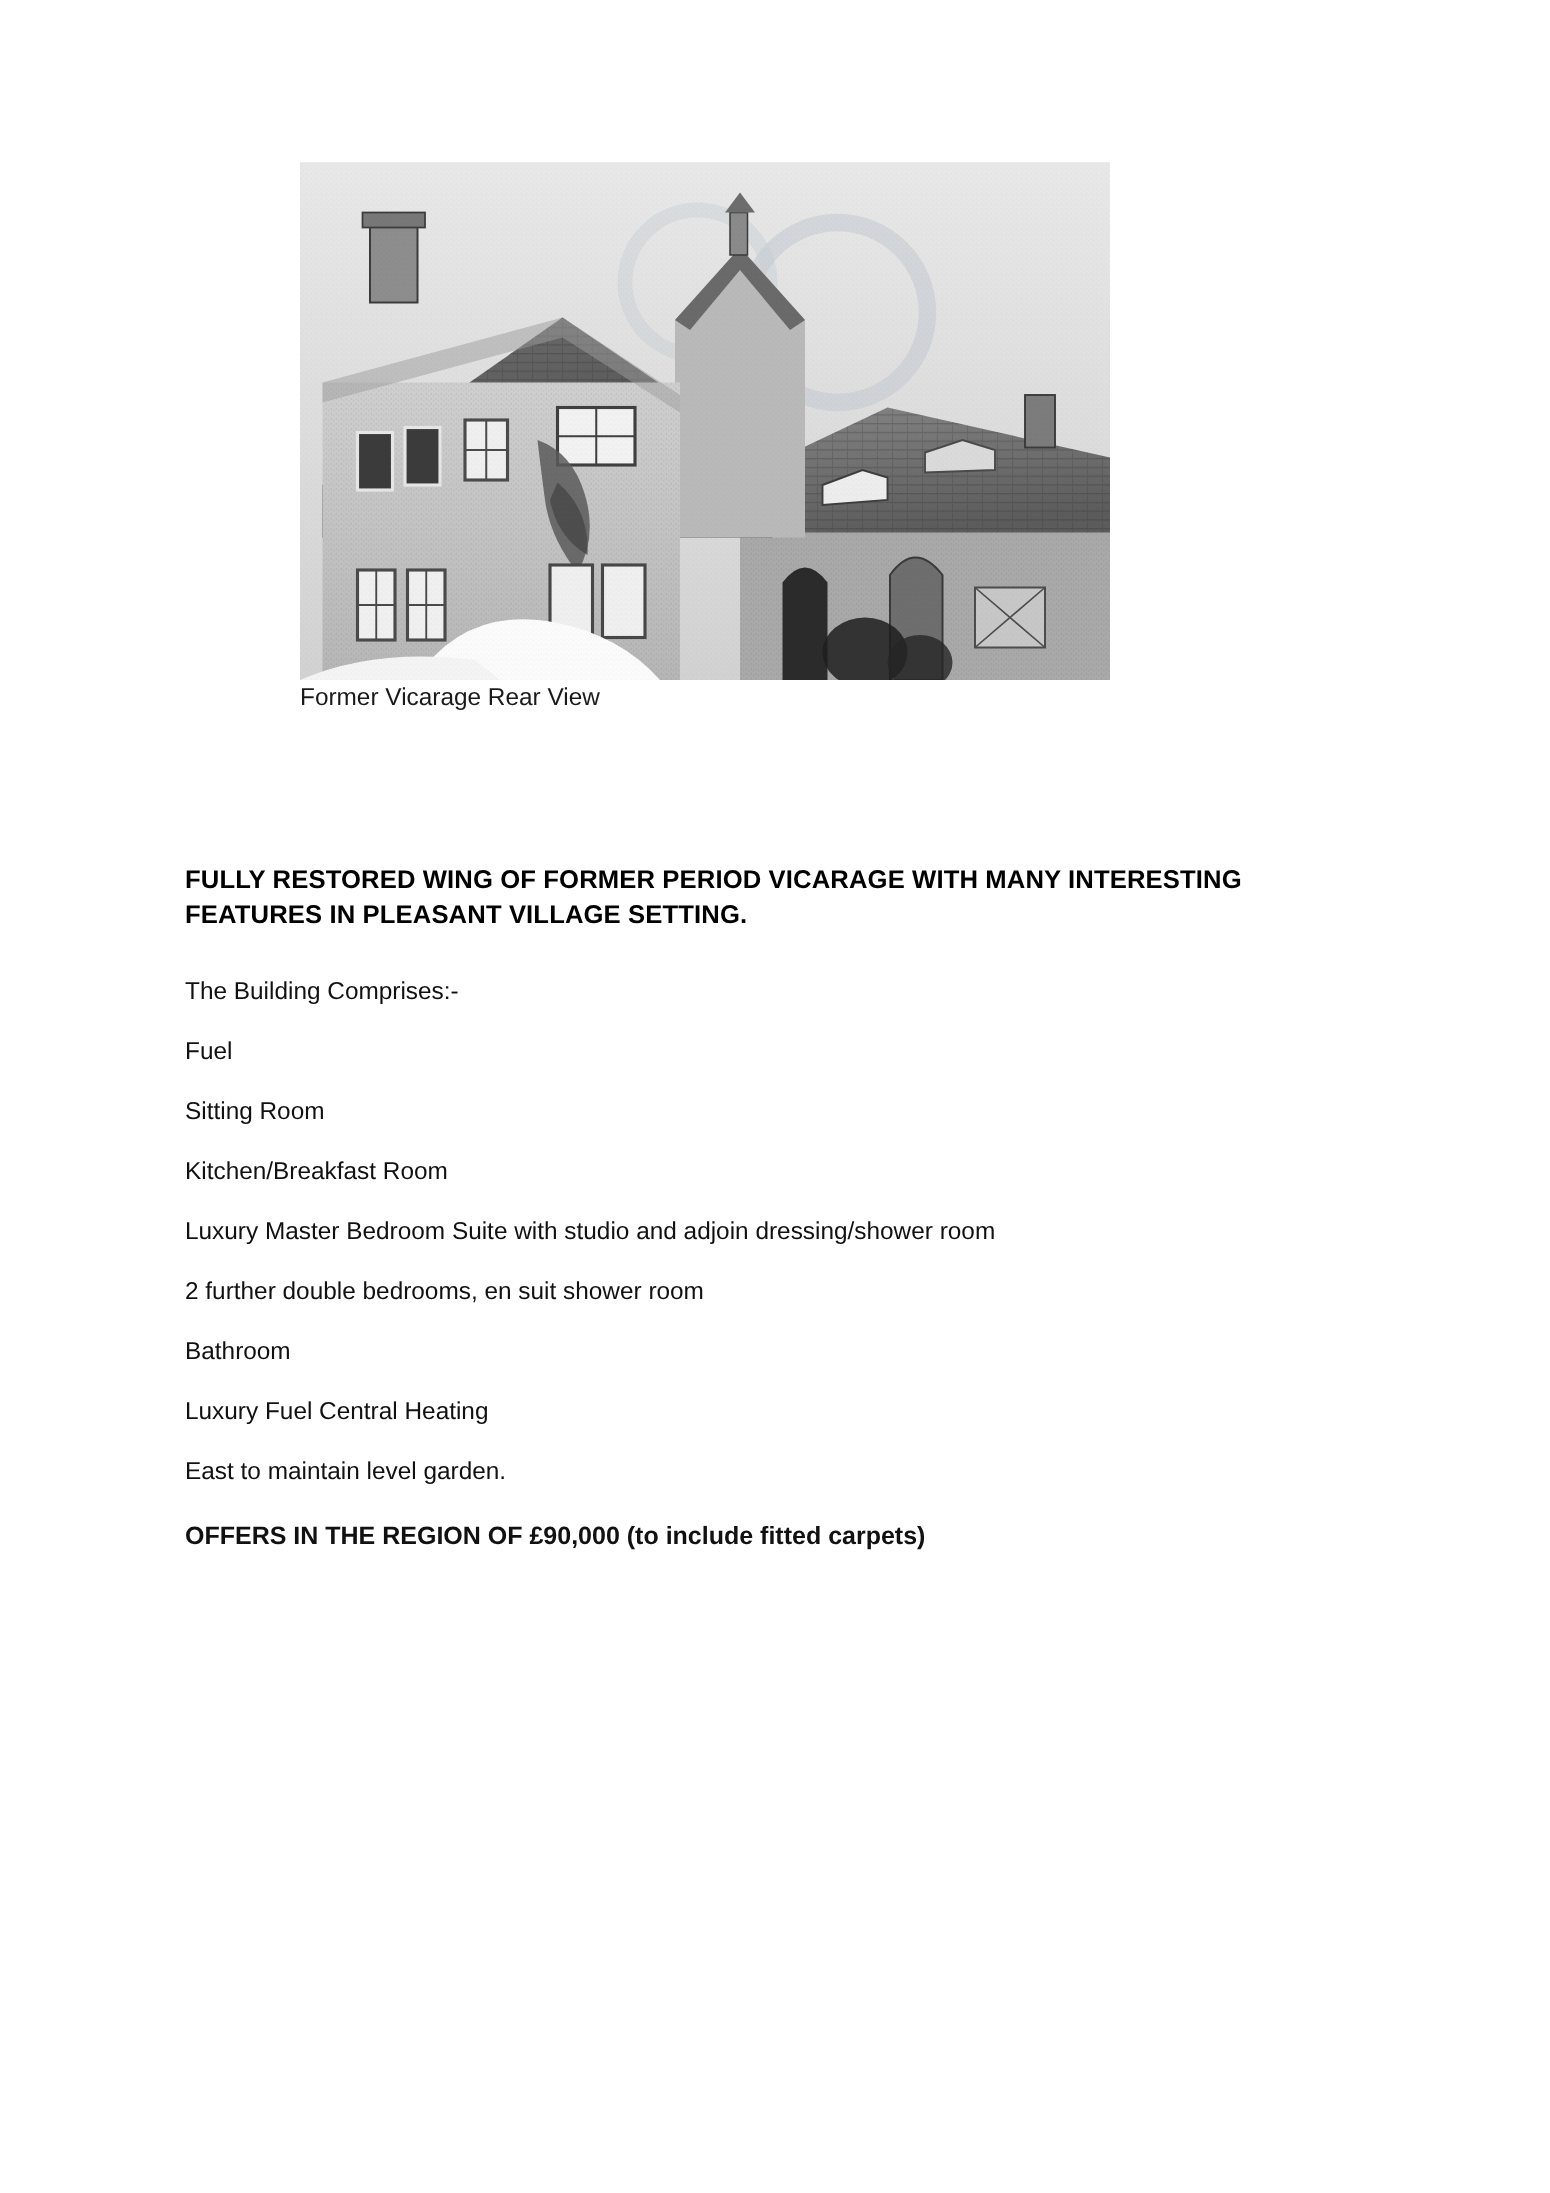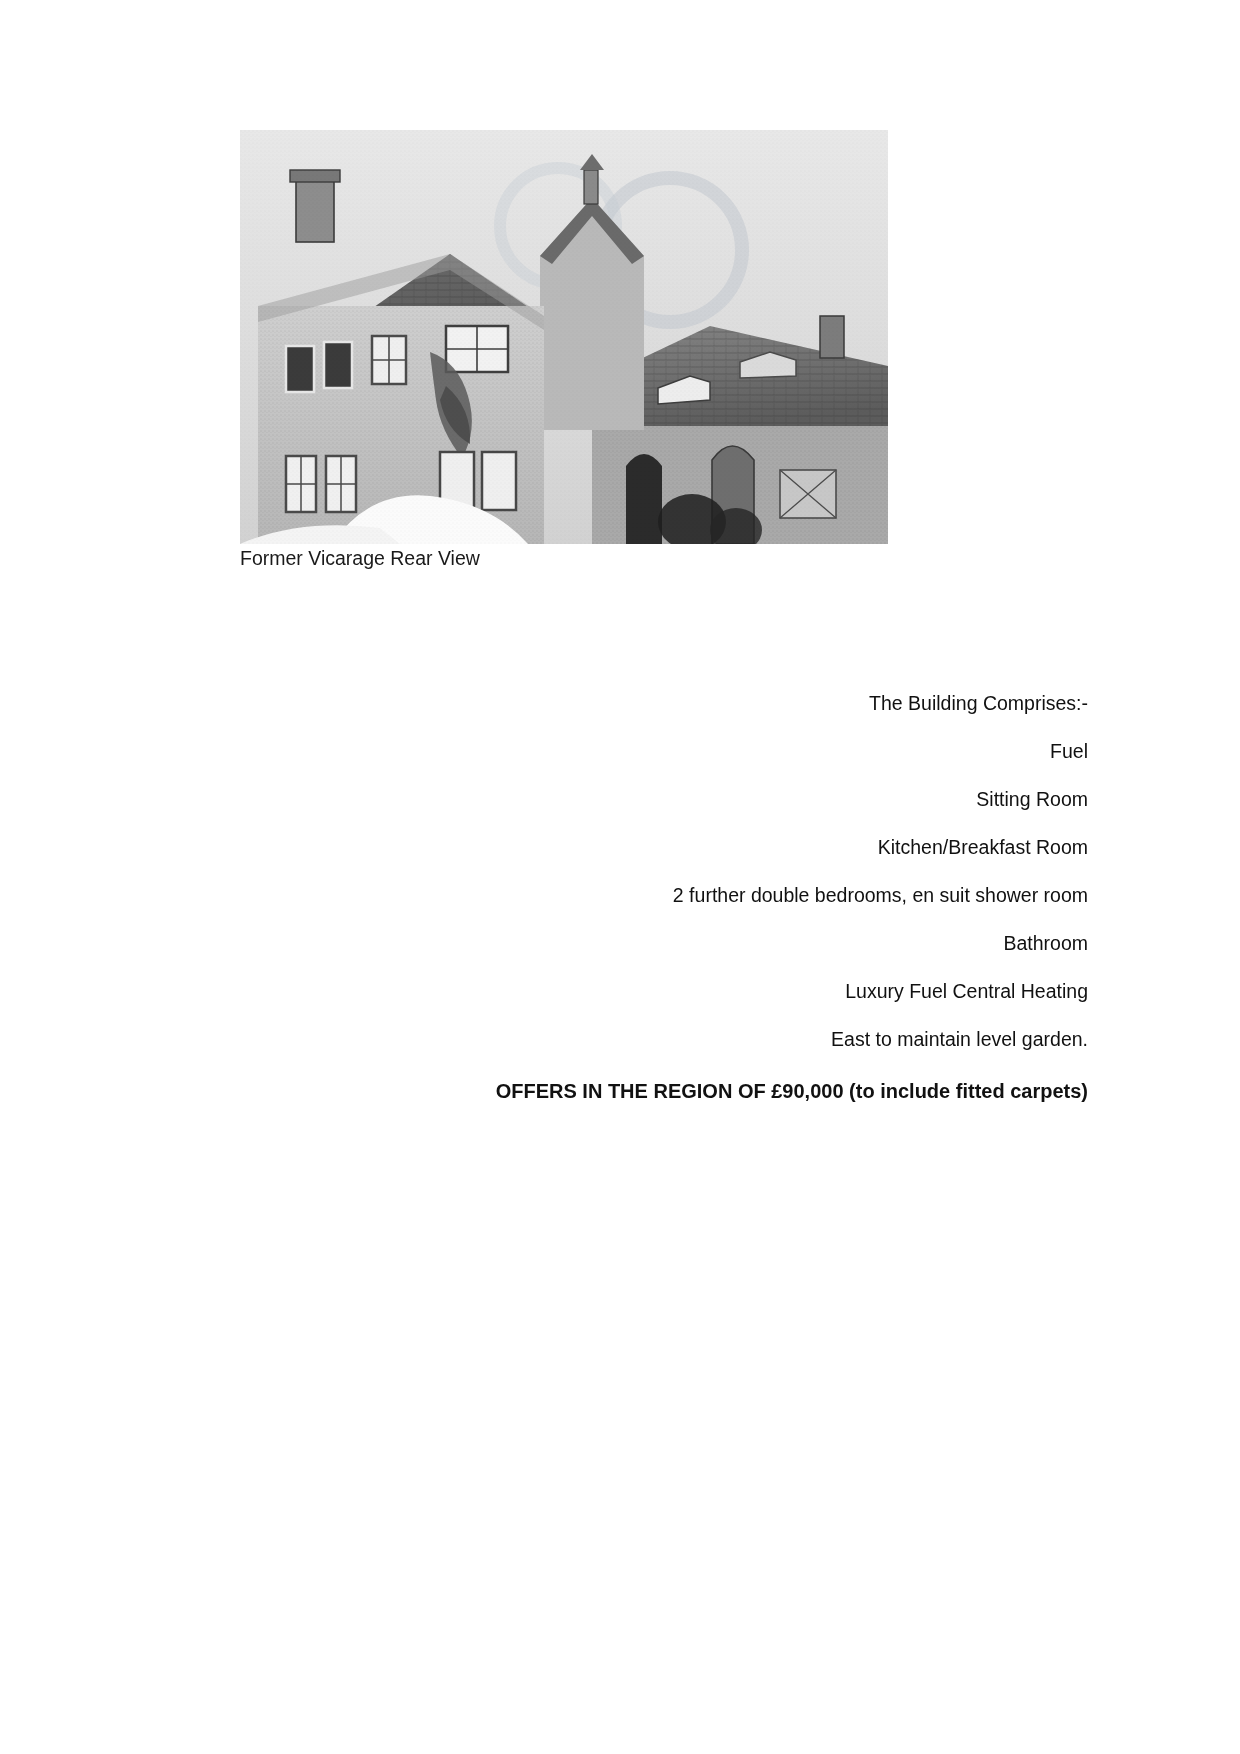--- a/index.html
+++ b/index.html
@@ -60,21 +60,20 @@
     letter-spacing: 0.1px;
     margin: 0 0 34px 0;
     color: #000;
     max-width: 880px;
   }
   .line {
     font-size: 19.5px;
     line-height: 26px;
     margin: 0 0 22px 0;
     color: #111;
-    text-align: right;
   }
   .line.bold {
     font-weight: bold;
     font-size: 20px;
   }
   .offers {
     margin-top: 26px;
     margin-bottom: 0;
   }
   .marketed {
@@ -190,24 +189,26 @@
       <path d="M92 414 q40 -60 112 -46 q52 10 84 46 Z" fill="#fbfbfb"></path>
       <path d="M0 414 q60 -26 140 -16 L160 414 Z" fill="#f4f4f4"></path>
 
       <rect x="0" y="0" width="648" height="414" fill="url(#noise)" opacity="0.55"></rect>
     </svg>
   </div>
 
   <div class="photo-caption">Former Vicarage Rear View</div>
 
   <div class="content">
+    <p class="headline">FULLY RESTORED WING OF FORMER PERIOD VICARAGE WITH MANY INTERESTING FEATURES IN PLEASANT VILLAGE SETTING.</p>
     <p class="line">The Building Comprises:-</p>
     <p class="line">Fuel</p>
     <p class="line">Sitting Room</p>
     <p class="line">Kitchen/Breakfast Room</p>
+    <p class="line">Luxury Master Bedroom Suite with studio and adjoin dressing/shower room</p>
     <p class="line">2 further double bedrooms, en suit shower room</p>
     <p class="line">Bathroom</p>
     <p class="line">Luxury Fuel Central Heating</p>
     <p class="line">East to maintain level garden.</p>
     <p class="line bold offers">OFFERS IN THE REGION OF £90,000 (to include fitted carpets)</p>
   </div>
 
 
 
 </div>

